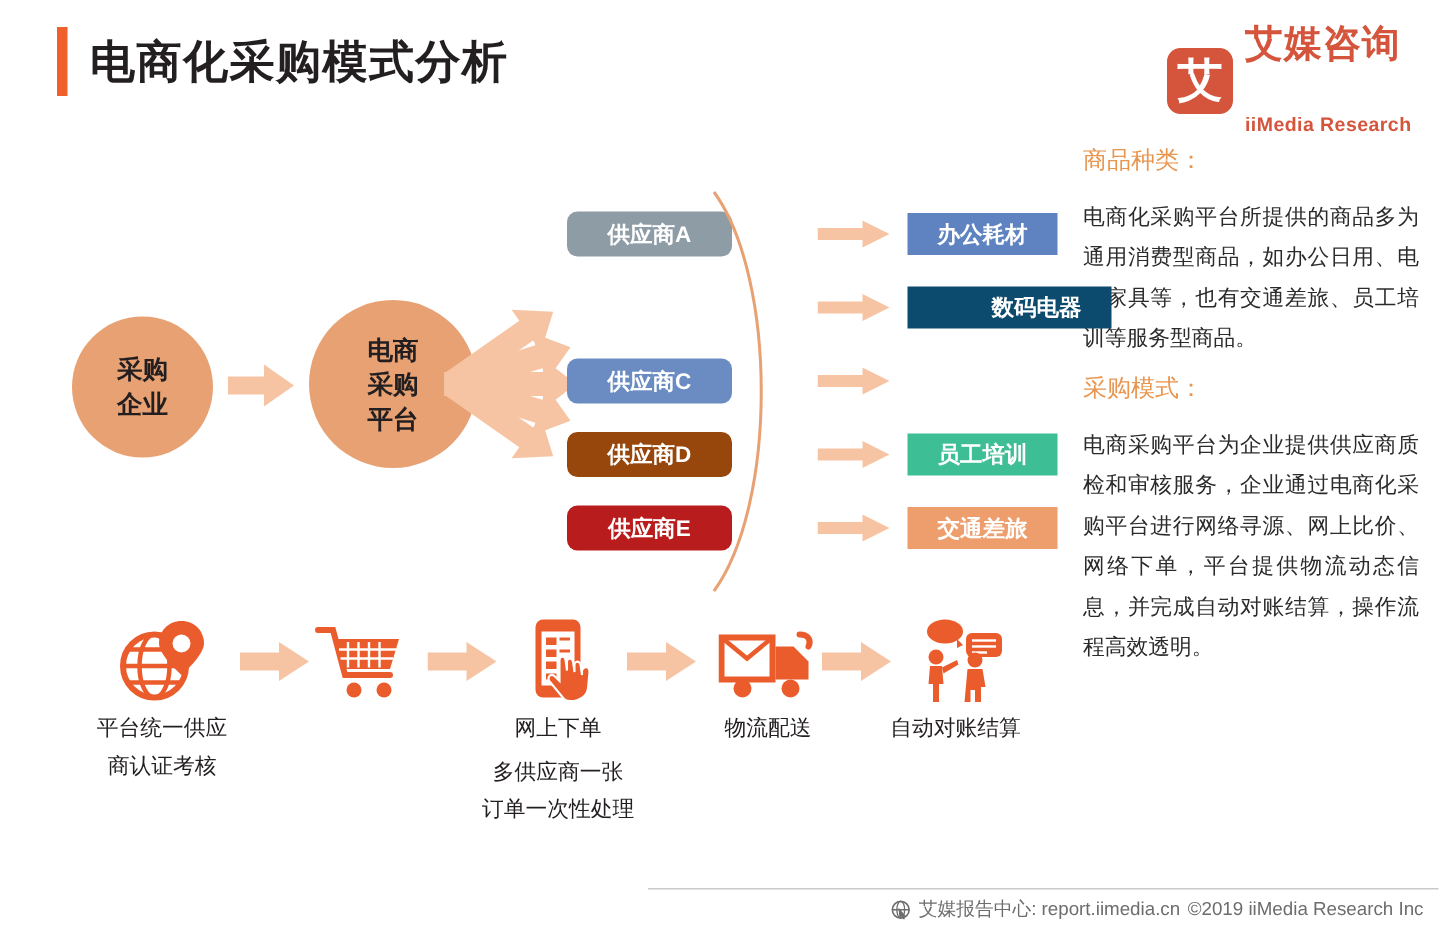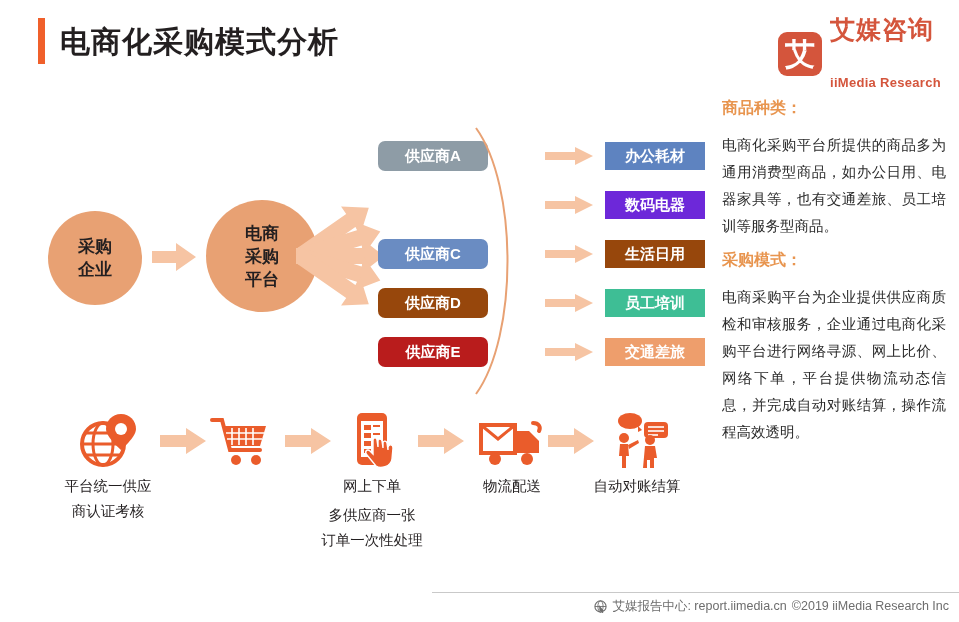--- a/index.html
+++ b/index.html
@@ -19,21 +19,21 @@
 
   .logo{position:absolute;right:18px;top:16px;display:flex;align-items:center;gap:8px;}
   .logo-mark{width:44px;height:44px;border-radius:9px;background:#D4553C;position:relative;display:flex;align-items:center;justify-content:center;}
   .logo-mark span{color:#ffffff;font-size:30px;font-weight:bold;line-height:44px;}
   .logo-text{display:flex;flex-direction:column;justify-content:center;gap:32px;}
   .logo-cn{font-size:25px;font-weight:bold;color:#D4553C;line-height:27px;letter-spacing:1px;}
   .logo-en{font-size:13px;font-weight:bold;color:#D4553C;line-height:16px;letter-spacing:.3px;}
 
   
   .panel{position:absolute;left:722px;top:96px;width:224px;}
-  .panel h4{margin:0 0 4px 0;font-size:16px;font-weight:bold;color:#E8954F;line-height:24px;}
+  .panel h4{margin:0 0 4px 0;font-size:16px;font-weight:normal;color:#E8954F;line-height:24px;}
   .panel p{margin:12px 0 8px 0;font-size:14.5px;color:#2b2b2b;line-height:27px;text-align:justify;}
 
   
   .diagram{position:absolute;left:0;top:96px;width:720px;height:300px;}
 
   .circle{position:absolute;border-radius:50%;background:#E8A173;display:flex;align-items:center;justify-content:center;text-align:center;color:#231f20;font-weight:bold;}
   .c-buyer{left:48px;top:115px;width:94px;height:94px;font-size:17px;line-height:23px;}
   .c-plat{left:206px;top:104px;width:112px;height:112px;font-size:17px;line-height:23px;}
 
   .arrow-main{position:absolute;left:152px;top:146px;width:44px;height:30px;}
@@ -49,21 +49,21 @@
   .s4{top:241px;background:#b91c1c;}
 
   .brace{position:absolute;left:470px;top:30px;width:60px;height:270px;}
 
   .catarrow{position:absolute;left:545px;width:48px;height:18px;}
   .a0{top:51px;} .a1{top:100px;} .a2{top:149px;} .a3{top:198px;} .a4{top:247px;}
 
   .category{position:absolute;left:605px;width:100px;height:28px;
     display:flex;align-items:center;justify-content:center;color:#ffffff;font-size:15px;font-weight:bold;}
   .g0{top:46px;background:#5E83C0;}
-  .g1{top:95px;background:#6d28d9;}
+  .g1{top:95px;background:#0c4a6e;padding-left:36px;}
   .g2{top:144px;background:#97470C;}
   .g3{top:193px;background:#3EBE95;}
   .g4{top:242px;background:#EE9E6C;}
 
   
   .flow{position:absolute;left:0;top:410px;width:720px;height:150px;}
   .step{position:absolute;width:150px;text-align:center;}
   .step .ico{height:62px;display:flex;align-items:center;justify-content:center;}
   .step .lbl{font-size:14.5px;color:#231f20;line-height:21px;margin-top:4px;}
   .step .sub{font-size:14.5px;color:#231f20;line-height:21px;margin-top:8px;}
@@ -176,23 +176,20 @@
     <svg class="catarrow a4" viewBox="0 0 48 18">
         <polygon points="0,5 30,5 30,0 48,9 30,18 30,13 0,13" fill="#F6C4A3"></polygon>
       </svg>
 
     <div class="category g0">
         <span>办公耗材</span>
       </div>
     <div class="category g1">
         <span>数码电器</span>
       </div>
-    <div class="category g2">
-        <span>生活日用</span>
-      </div>
     <div class="category g3">
         <span>员工培训</span>
       </div>
     <div class="category g4">
         <span>交通差旅</span>
       </div>
   </div>
 
   <div class="flow">
 

